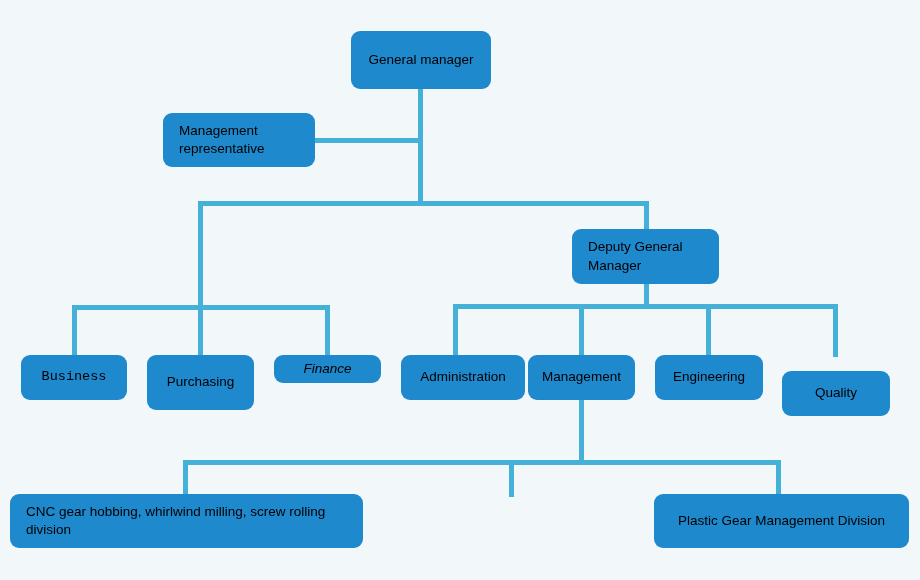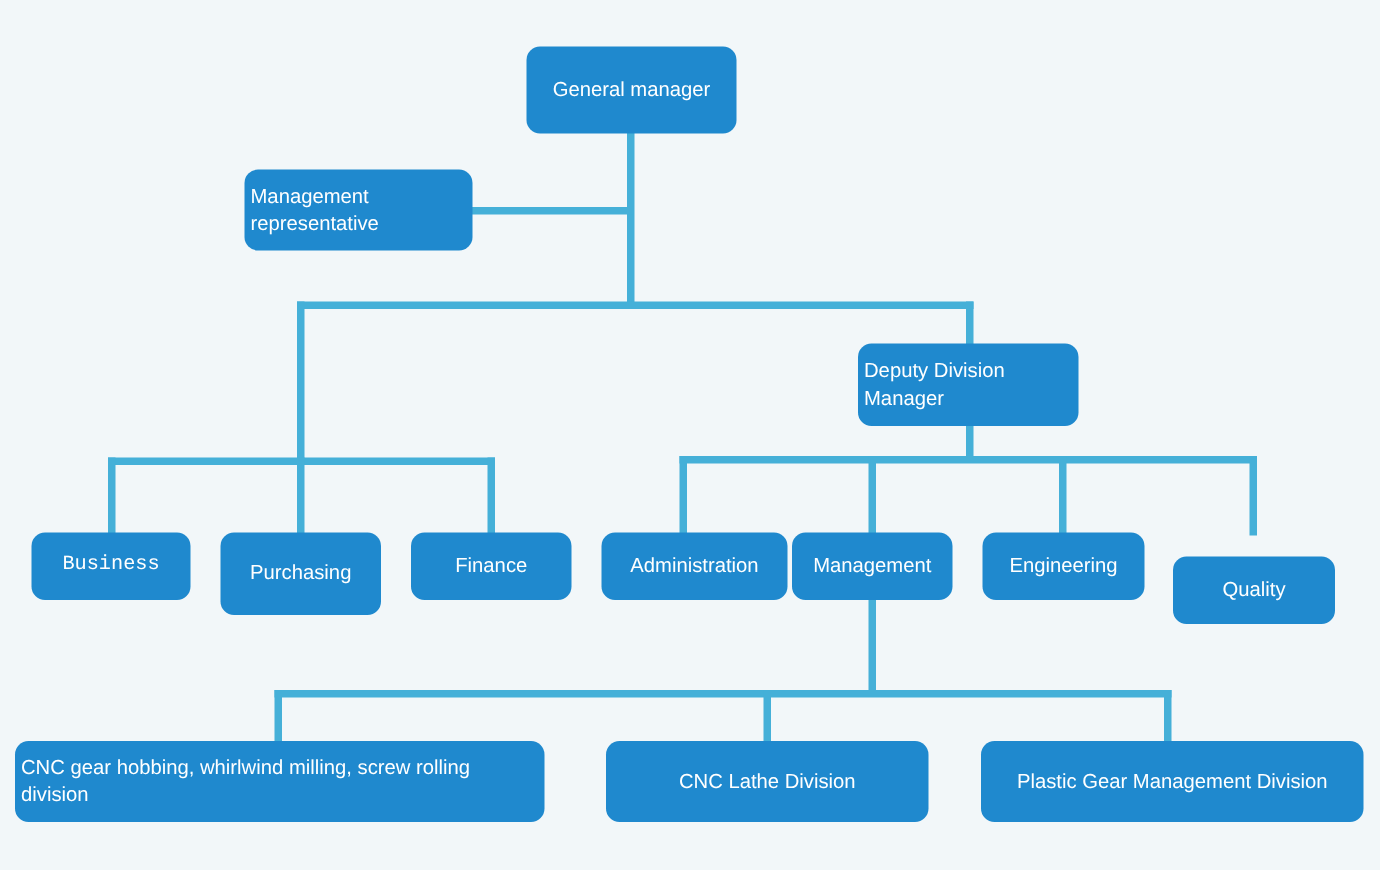--- a/index.html
+++ b/index.html
@@ -23,37 +23,37 @@
   
   .conn {
     position: absolute;
     background: #45b0d8;
   }
   
   .node {
     position: absolute;
     background: #1f89ce;
     border-radius: 9px;
-    color: #ffffff;
+    color: #000000;
     font-size: 13.5px;
     line-height: 1.35;
     box-sizing: border-box;
     display: flex;
     align-items: center;
     overflow: hidden;
   }
   .node .label {
     display: block;
     width: 100%;
   }
   .node.center .label {
     text-align: center;
   }
   .node.leftal {
-    padding-left: 4px;
+    padding-left: 16px;
   }
   .node.leftal .label {
     text-align: left;
   }
 </style>
 </head>
 <body>
 
 <div id="chart-canvas">
 
@@ -89,32 +89,32 @@
 
   <div class="node center" style="left:351px; top:31px; width:140px; height:58px;">
     <span class="label">General manager</span>
   </div>
 
   <div class="node leftal" style="left:163px; top:113px; width:152px; height:54px;">
     <span class="label">Management representative</span>
   </div>
 
   <div class="node leftal" style="left:572px; top:229px; width:147px; height:55px;">
-    <span class="label">Deputy Division Manager</span>
+    <span class="label">Deputy General Manager</span>
   </div>
 
   <div class="node center" style="left:21px; top:355px; width:106px; height:45px;font-family:Liberation Mono, monospace;">
     <span class="label">Business</span>
   </div>
 
   <div class="node center" style="left:147px; top:355px; width:107px; height:55px;">
     <span class="label">Purchasing</span>
   </div>
 
-  <div class="node center" style="left:274px; top:355px; width:107px; height:45px;">
+  <div class="node center" style="left:274px; top:355px; width:107px; height:28px;font-style:italic;">
     <span class="label">Finance</span>
   </div>
 
   <div class="node center" style="left:401px; top:355px; width:124px; height:45px;">
     <span class="label">Administration</span>
   </div>
 
   <div class="node center" style="left:528px; top:355px; width:107px; height:45px;">
     <span class="label">Management</span>
   </div>
@@ -124,21 +124,18 @@
   </div>
 
   <div class="node center" style="left:782px; top:355px; width:108px; height:45px;margin-top:16px;">
     <span class="label">Quality</span>
   </div>
 
   <div class="node leftal" style="left:10px; top:494px; width:353px; height:54px; padding-right:16px;">
     <span class="label">CNC gear hobbing, whirlwind milling, screw rolling division</span>
   </div>
 
-  <div class="node center" style="left:404px; top:494px; width:215px; height:54px;">
-    <span class="label">CNC Lathe Division</span>
-  </div>
 
   <div class="node center" style="left:654px; top:494px; width:255px; height:54px;">
     <span class="label">Plastic Gear Management Division</span>
   </div>
 
 </div>
 
 </body></html>

